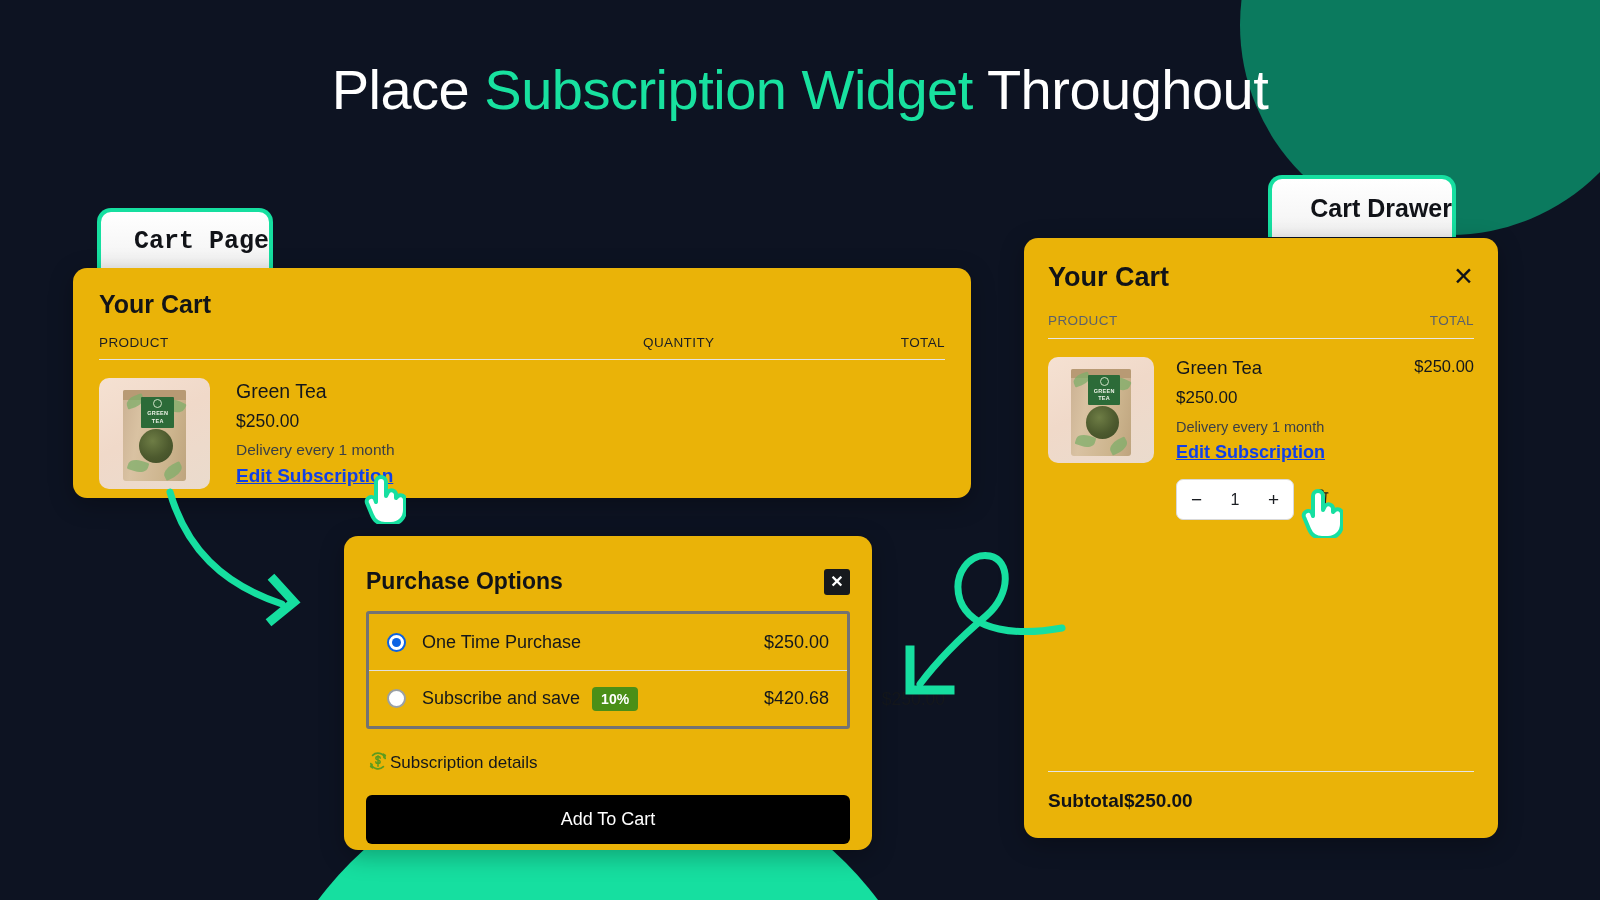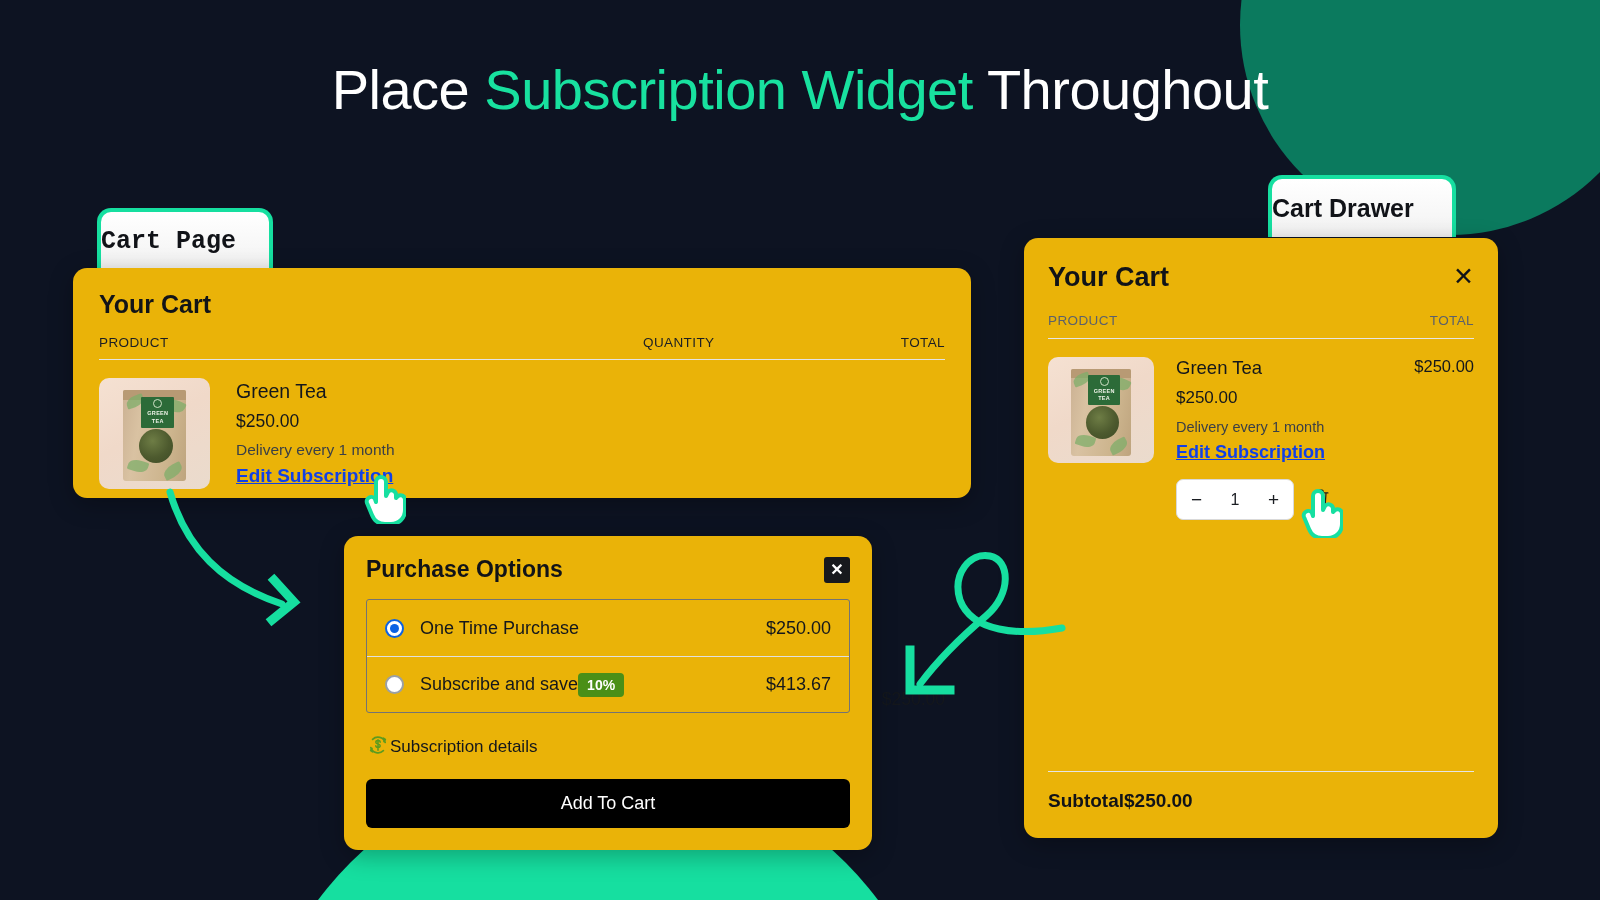--- a/index.html
+++ b/index.html
@@ -34,21 +34,21 @@
 
   
   .section-tab {
     position: absolute;
     background: linear-gradient(#ffffff, #f2f2f2);
     border: 4px solid #16dfa0;
     border-bottom: none;
     border-radius: 14px 14px 0 0;
     color: #111318;
     font-size: 25px; font-weight: bold;
-    display: flex; align-items: center; justify-content: flex-start;
+    display: flex; align-items: center; justify-content: flex-end;
   }
   .tab-cart-page { left: 97px; top: 208px; width: 176px; height: 62px; font-family: Liberation Mono, monospace; }
   .tab-cart-drawer { left: 1268px; top: 175px; width: 188px; height: 62px; }
 
   
   .card {
     position: absolute; background: #eab308; border-radius: 14px;
     box-shadow: 0 6px 24px rgba(0,0,0,.28);
   }
 
@@ -121,45 +121,45 @@
   .stepper .sgn { font-size: 19px; color: #1a1d22; line-height: 1; user-select: none; }
   .stepper .val { font-size: 16px; color: #1a1d22; }
   .trash { margin-left: 18px; cursor: pointer; }
   .line-total { font-size: 17.5px; color: #14171c; }
 
   
   #cart-page .col-qty { position: absolute; left: 613px; top: 412px; }
   #cart-page .col-total { position: absolute; right: 26px; top: 421px; }
 
   
-  #purchase-modal { left: 344px; top: 536px; width: 528px; height: 314px; padding: 20px 22px 0 22px; }
+  #purchase-modal { left: 344px; top: 536px; width: 528px; height: 314px; padding: 32px 22px 0 22px; }
   .pm-head { display: flex; align-items: center; justify-content: space-between; }
   .pm-title { font-size: 23px; font-weight: bold; color: #111318; }
   .pm-close {
     width: 26px; height: 26px; background: #17191d; border-radius: 3px;
     color: #fff; font-size: 16px; display: flex; align-items: center; justify-content: center;
     cursor: pointer; font-weight: bold;
   }
-  .opt-box { margin-top: 16px; border: 1px solid #737373; border-radius: 3px; }
+  .opt-box { margin-top: 16px; border: 3px solid #737373; border-radius: 3px; }
   .opt-row {
     display: flex; align-items: center; height: 56px; padding: 0 18px;
   }
   .opt-row + .opt-row { border-top: 1px solid #e0e0e0; }
   .radio {
     width: 19px; height: 19px; border-radius: 50%; flex: none;
     border: 2px solid #9aa0a6; background: #fff; position: relative;
   }
   .radio.on { border-color: #0b62e4; }
   .radio.on::after {
     content: ""; position: absolute; left: 3px; top: 3px;
     width: 9px; height: 9px; border-radius: 50%; background: #0b62e4;
   }
   .opt-label { font-size: 18px; color: #14171c; margin-left: 16px; }
   .badge-save {
-    background: #4a8f17; color: #ffffff;
+    margin-left: 12px; background: #4a8f17; color: #ffffff;
     font-size: 14px; font-weight: bold; border-radius: 4px; padding: 4px 9px;
   }
   .opt-price { margin-left: auto; font-size: 18px; color: #14171c; }
   .sub-details { display: flex; align-items: center; margin-top: 20px; }
   .sub-details .txt { font-size: 17px; color: #14171c; }
   .add-to-cart {
     margin-top: 18px; height: 49px; width: 100%; background: #000000; color: #ffffff;
     border: none; border-radius: 6px; font-size: 18px;
     font-family: "Liberation Sans", sans-serif; cursor: pointer;
   }
@@ -283,21 +283,21 @@
     <div class="opt-box">
       <div class="opt-row">
         <span class="radio on"></span>
         <span class="opt-label">One Time Purchase</span>
         <span class="opt-price">$250.00</span>
       </div>
       <div class="opt-row">
         <span class="radio"></span>
         <span class="opt-label">Subscribe and save</span>
         <span class="badge-save">10%</span>
-        <span class="opt-price">$413.67</span>
+        <span class="opt-price">$420.68</span>
       </div>
     </div>
 
     <div class="sub-details">
       <span>
         <svg width="24" height="24" viewBox="0 0 24 24" fill="none" aria-hidden="true">
           <path d="M19.2 9.4A7.6 7.6 0 0 0 6.6 6.3" stroke="#5c9b1f" stroke-width="1.7" stroke-linecap="round"></path>
           <path d="M4.8 14.6a7.6 7.6 0 0 0 12.6 3.1" stroke="#5c9b1f" stroke-width="1.7" stroke-linecap="round"></path>
           <path d="M17.4 5.2l1.9 1.3-1.3 2" stroke="#5c9b1f" stroke-width="1.7" stroke-linecap="round" stroke-linejoin="round"></path>
           <path d="M6.6 18.8l-1.9-1.3 1.3-2" stroke="#5c9b1f" stroke-width="1.7" stroke-linecap="round" stroke-linejoin="round"></path>

